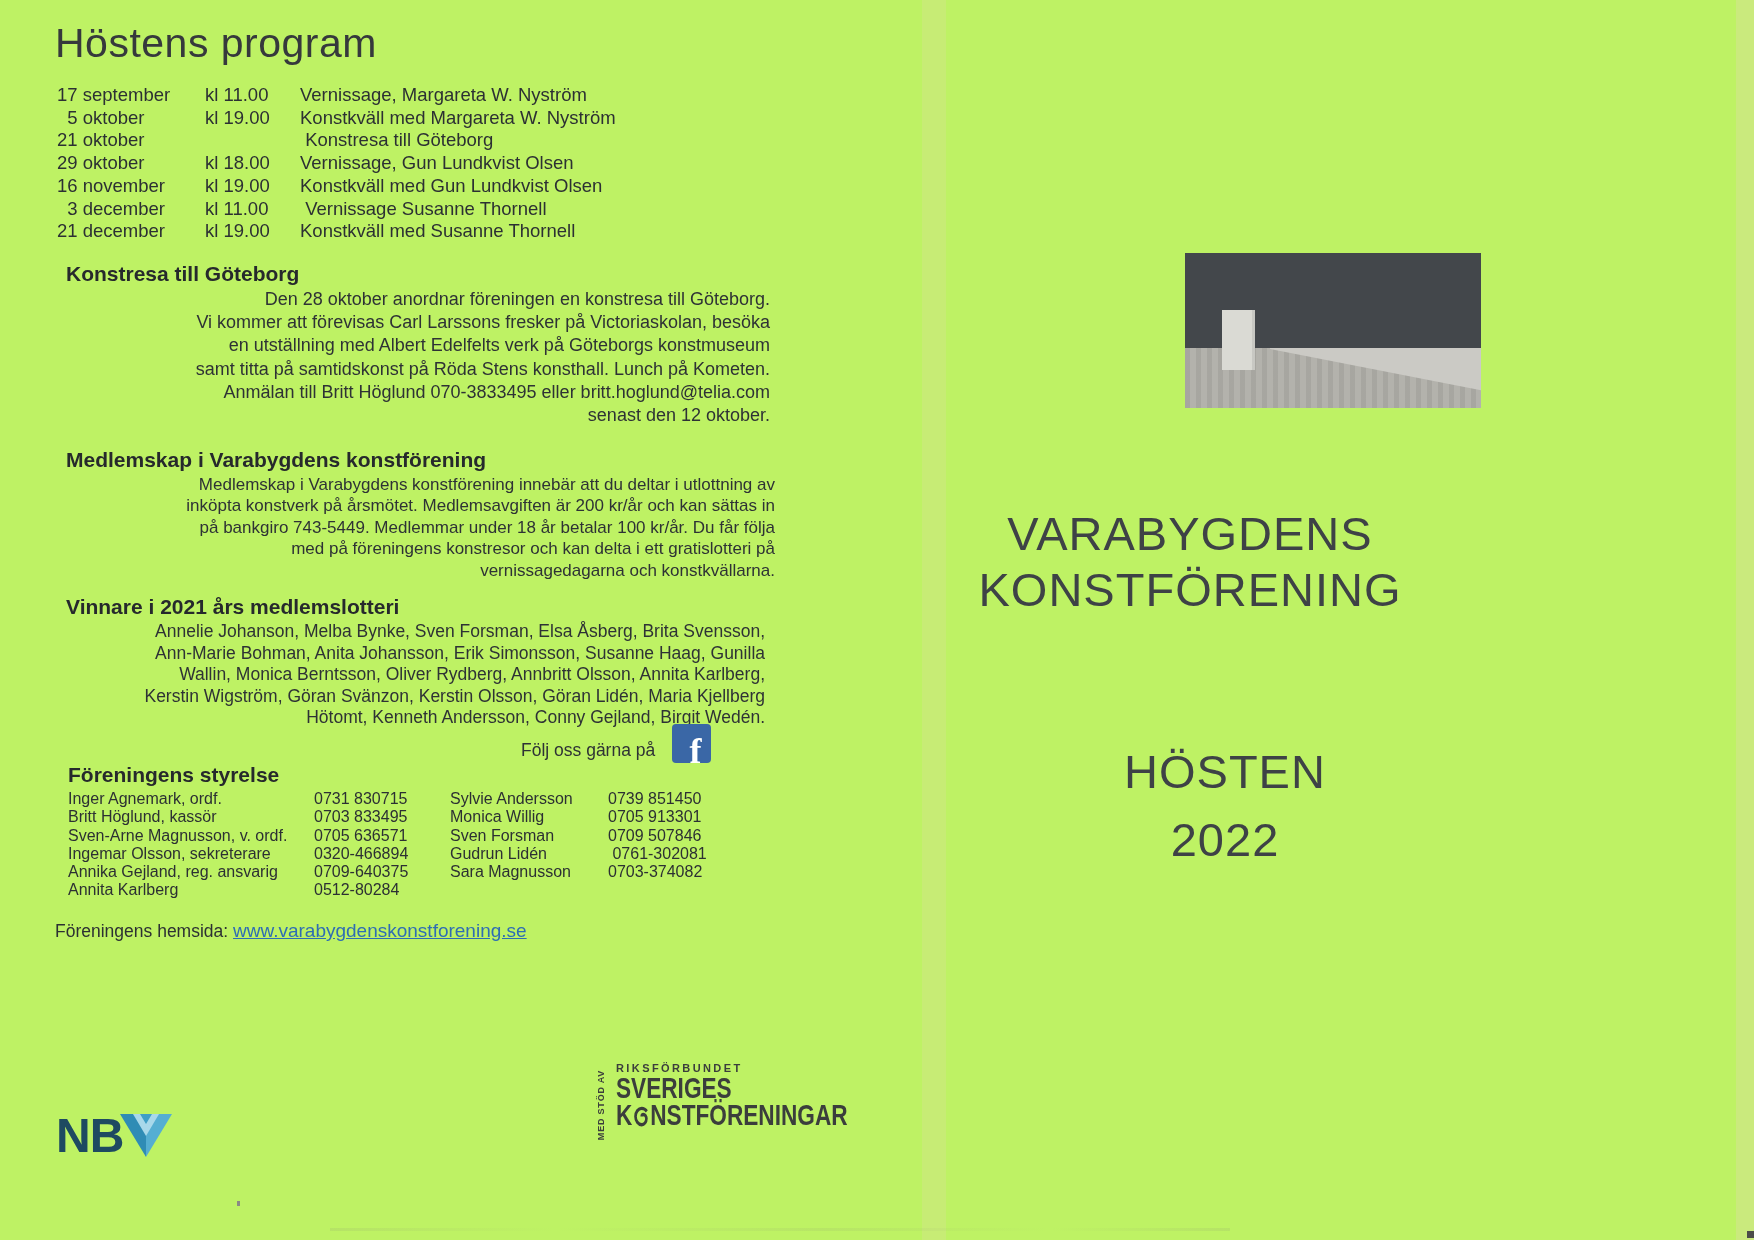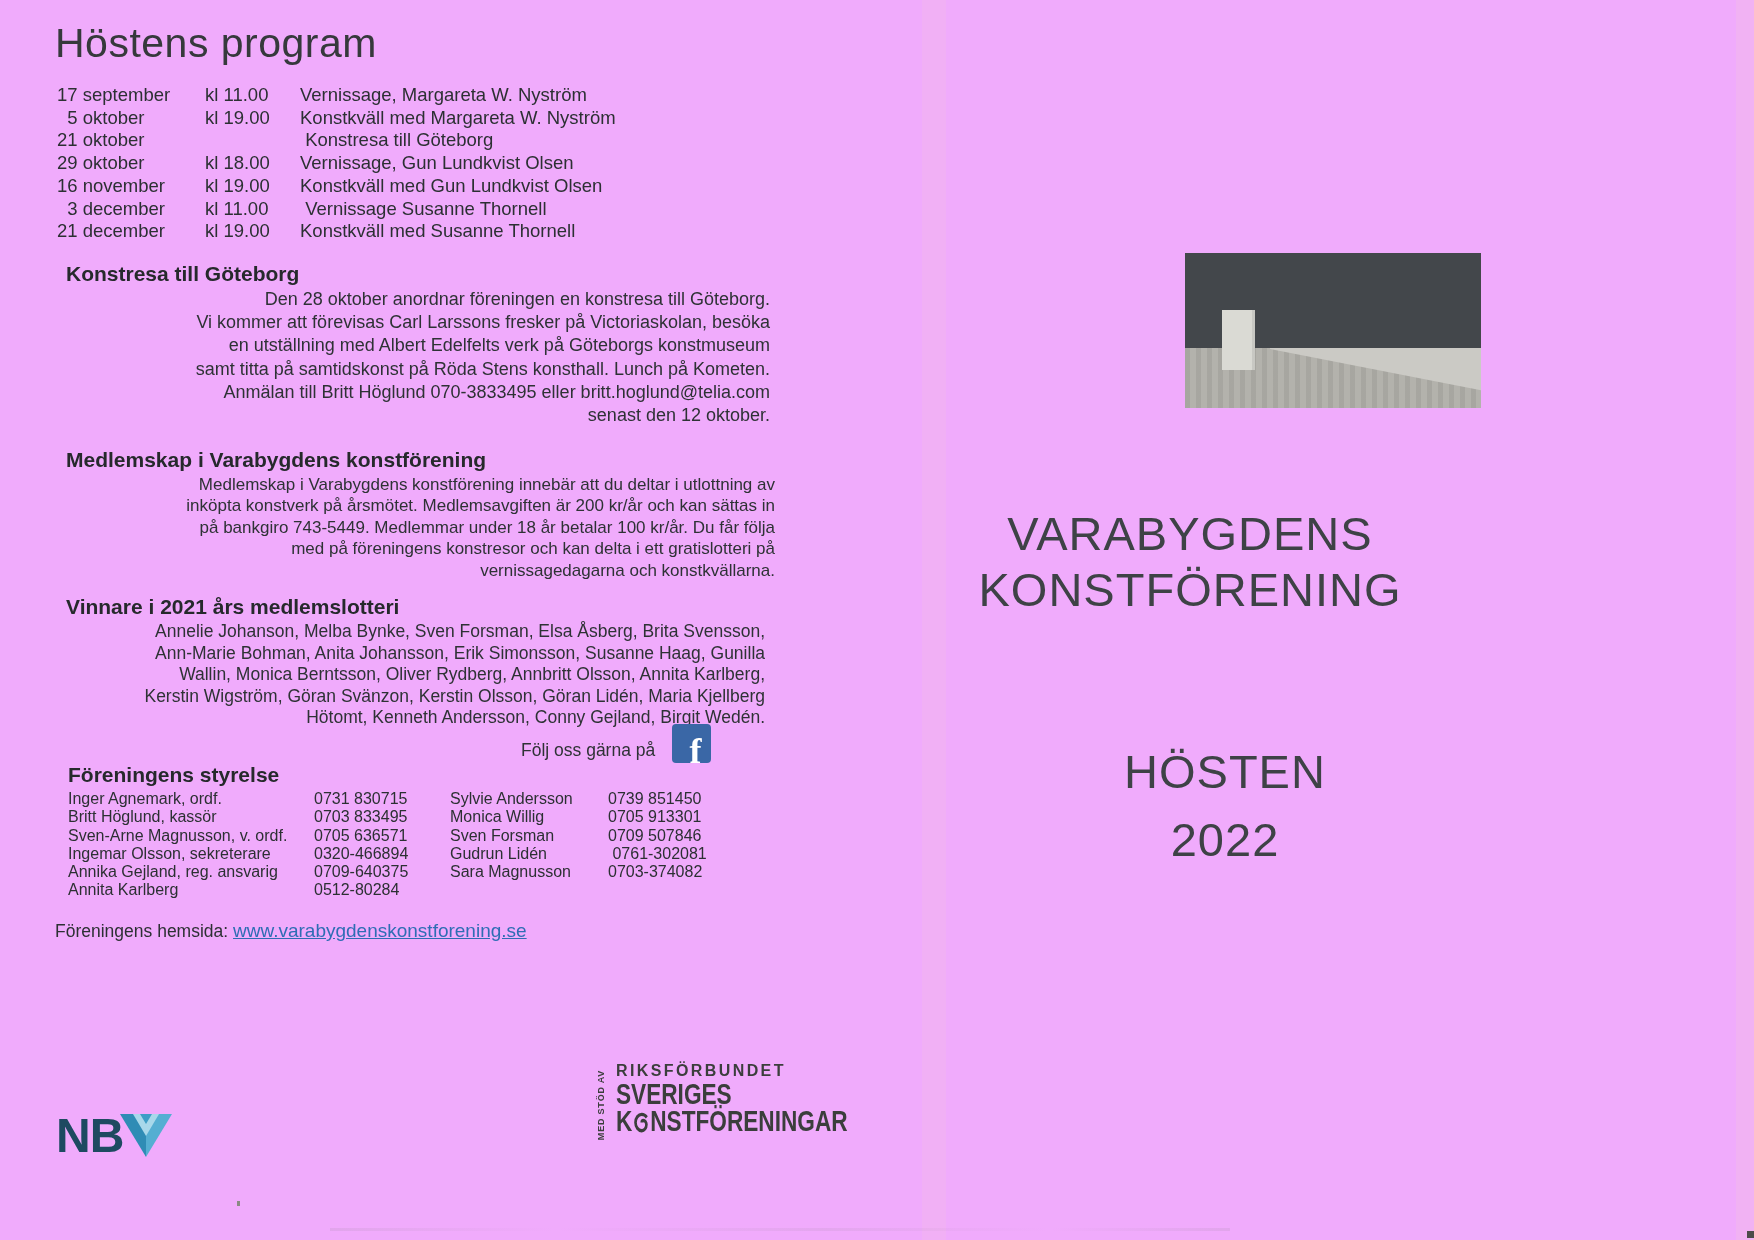--- a/index.html
+++ b/index.html
@@ -1,18 +1,18 @@
 <!DOCTYPE html>
 <html><head>
 <meta charset="utf-8">
 <style>
   html,body { margin:0; padding:0; background:#e8e8e6; }
   .page {
     position:relative; width:1754px; height:1240px; overflow:hidden;
-    background:#f0abfc; font-family:"Liberation Sans", sans-serif; color:#2f3336;
+    background:#bef264; font-family:"Liberation Sans", sans-serif; color:#2f3336;
   }
   .abs { position:absolute; }
   .prelines { white-space:pre-line;text-align:right; }
 
   
   .doc-title { left:55px; top:20px; font-size:41px; font-weight:400; color:#36393c; letter-spacing:.5px; }
 
   .schedule {
     left:57px; top:84px; display:grid; grid-template-columns:148px 95px auto;
     font-size:18.5px; line-height:22.7px; white-space:pre; color:#2c3033;
@@ -50,21 +50,21 @@
   
   .nbv { left:56px; top:1105px; width:120px; height:56px; }
 
   
   .skf { left:596px; top:1062px; width:220px; height:92px; color:#3b3e3c; }
   .skf-vertical {
     position:absolute; left:0px; top:84px; width:82px; font-size:9px; font-weight:700;
     letter-spacing:.8px; transform:rotate(-90deg); transform-origin:top left; text-align:center;
   }
   .skf-main { position:absolute; left:20px; top:0; }
-  .skf-top { font-size:16px; font-weight:700; letter-spacing:2.4px; margin-bottom:1px; }
+  .skf-top { font-size:11px; font-weight:700; letter-spacing:2.4px; margin-bottom:1px; }
   .skf-big { font-size:29px; font-weight:700; line-height:27px; transform:scale(.78,1.02); transform-origin:left center; white-space:nowrap; display:flex; align-items:center; }
   .skf-big svg { margin:2px 1px 0 1px; }
 
   
   .artwork { left:1185px; top:253px; width:296px; height:155px; }
   .artwork .sky { position:absolute; left:0; top:0; right:0; height:95px; background:#43474b; }
   .artwork .ground {
     position:absolute; left:0; top:95px; right:0; bottom:0; background:#b0afa9;
     background-image:repeating-linear-gradient(90deg, rgba(0,0,0,.05) 0 5px, rgba(255,255,255,.04) 5px 11px);
   }

